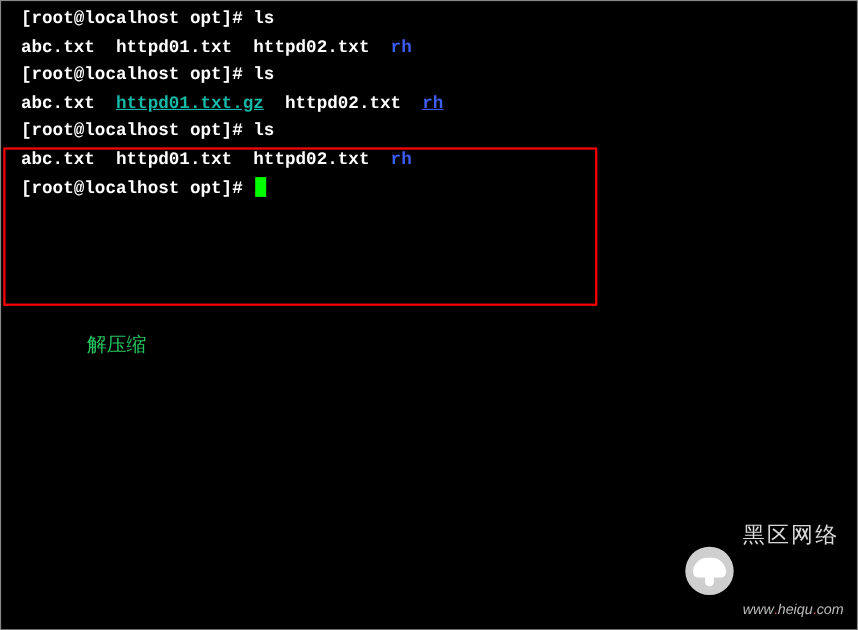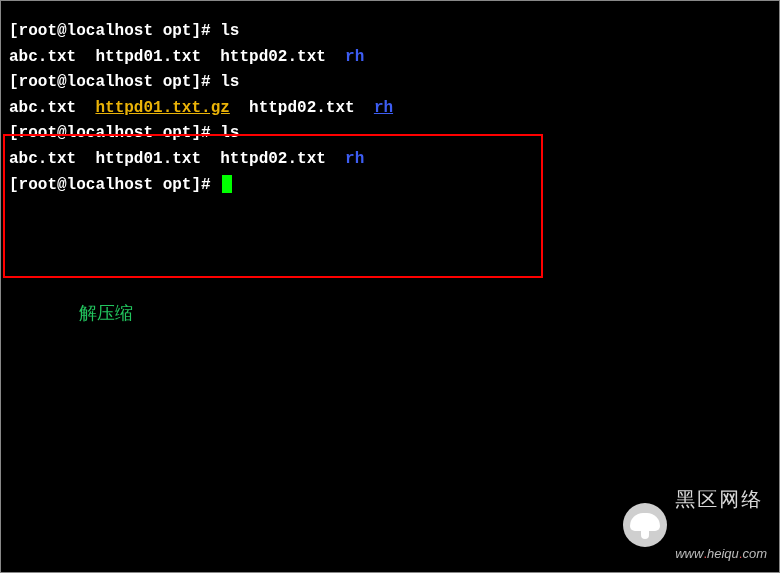--- a/index.html
+++ b/index.html
@@ -9,29 +9,30 @@
       background: #000;
       font-family: 'Courier New', Consolas, monospace;
       font-size: 16px;
       font-weight: bold;
       color: #fff;
       position: relative;
       overflow: hidden;
       border: 1px solid #888;
     }
     .terminal {
-      padding: 18px 8px;
+      padding: 4px 8px;
       line-height: 1.6;
+      margin-left: 10px;
     }
     .line {
       white-space: pre;
     }
     .white { color: #fff; }
     .blue { color: #3d5df2; }
-    .red-underline { color: #eab308; text-decoration: underline; }
+    .red-underline { color: #14b8a6; text-decoration: underline; }
     .blue-underline { color: #3d5df2; text-decoration: underline; }
     .cursor {
       display: inline-block;
       width: 10px;
       height: 18px;
       background: #00ff00;
       vertical-align: middle;
       margin-left: 2px;
     }
     .annotation-box {
@@ -96,20 +97,21 @@
     }
     .watermark-title {
       color: #d8d8d8;
       font-size: 20px;
       letter-spacing: 2px;
     }
     .watermark-url {
       color: #bcbcbc;
       font-size: 13px;
       font-style: italic;
+      margin-top: 12px;
     }
     .dot-red { color: #e45b5b; font-style: normal; }
   </style>
 </head>
 <body>
 
 <div class="terminal" id="terminal">
     <div class="line"><span class="white">[root@localhost opt]# </span><span class="white">ls</span></div>
     <div class="line"><span class="white">abc.txt</span>  <span class="white">httpd01.txt</span>  <span class="white">httpd02.txt</span>  <span class="blue">rh</span></div>
     <div class="line"><span class="white">[root@localhost opt]# </span><span class="white">ls</span></div>

